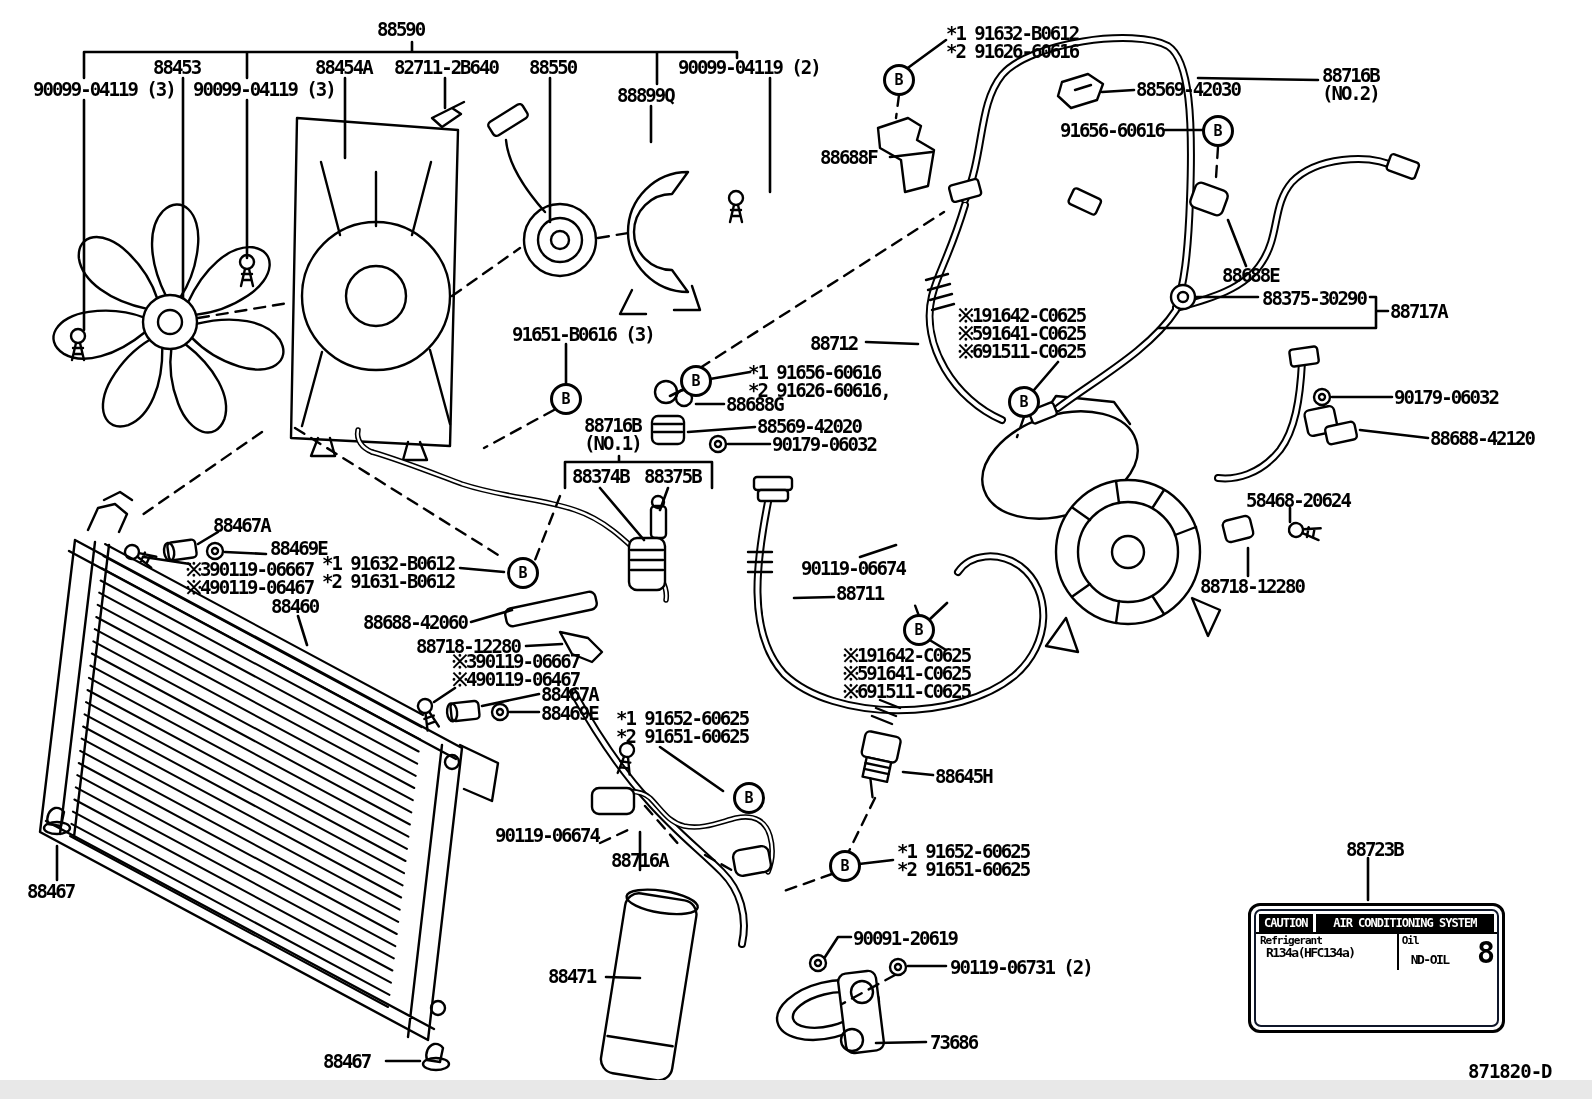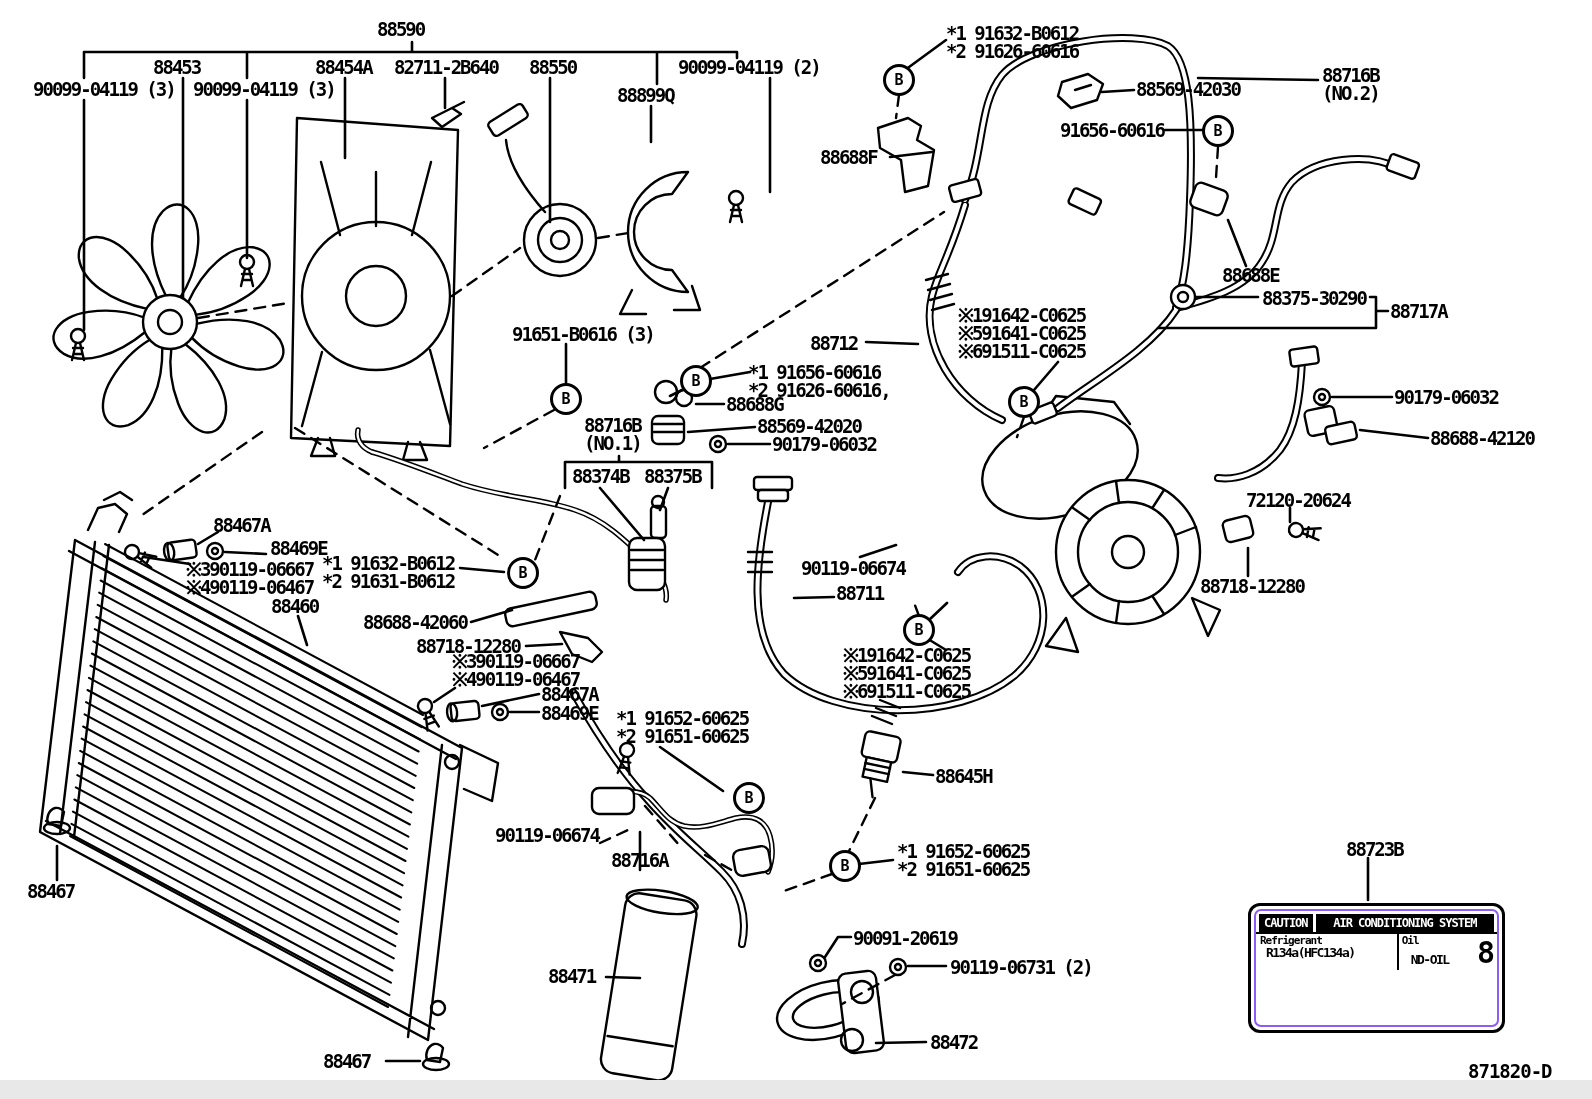--- a/index.html
+++ b/index.html
@@ -10,21 +10,21 @@
     white-space:pre-line;color:#000;}
   .bm{position:absolute;width:26px;height:26px;border:3px solid #000;border-radius:50%;
     background:#fff;display:flex;align-items:center;justify-content:center;
     font-size:15px;font-weight:700;letter-spacing:0;}
   #footnotes{position:absolute;left:30px;top:964px;font-size:19px;font-weight:700;
     letter-spacing:-2px;line-height:18.8px;border-bottom:4px solid #000;padding-bottom:3px;width:158px;}
   #dwgnum{position:absolute;left:1468px;top:1060px;font-size:19px;font-weight:700;letter-spacing:-1px;}
   
   #clabel{position:absolute;left:1248px;top:903px;width:257px;height:130px;
     border:3px solid #000;border-radius:12px;background:#fff;box-sizing:border-box;padding:3px;}
-  #clabel .inner{border:2px solid #8b5cf6;border-radius:7px;height:100%;box-sizing:border-box;
+  #clabel .inner{border:2px solid #0f172a;border-radius:7px;height:100%;box-sizing:border-box;
     display:flex;flex-direction:column;overflow:hidden;}
   .chead{display:flex;gap:3px;padding:3px 3px 0 3px;}
   .chead .cell{background:#000;color:#fff;font-size:12px;font-weight:700;letter-spacing:-1px;
     padding:2px 5px;white-space:nowrap;}
   .chead .cell.wide{flex:1;text-align:center;}
   .cmain{display:flex;align-items:center;padding:0 4px;flex:1;}
   .cmain .r134a{font-size:46px;font-weight:700;letter-spacing:-4px;line-height:44px;}
   .cmain .useonly{font-size:23px;font-weight:700;letter-spacing:-2px;margin-left:8px;}
   .cbot{display:flex;border-top:2px solid #000;height:36px;}
   .cbot .left{flex:1.35;border-right:2px solid #000;padding:1px 4px;font-weight:700;}
@@ -298,21 +298,21 @@
 *2 91626-60616,</div>
       <div class="co" style="left: 726px; top: 395px;">88688G</div>
       <div class="co" style="left: 757px; top: 417px;">88569-42020</div>
       <div class="co" style="left: 772px; top: 435px;">90179-06032</div>
       <div class="co" style="left: 584px; top: 416px; text-align: center;">88716B
 (NO.1)</div>
       <div class="co" style="left: 572px; top: 467px;">88374B</div>
       <div class="co" style="left: 644px; top: 467px;">88375B</div>
       <div class="co" style="left: 1394px; top: 388px;">90179-06032</div>
       <div class="co" style="left: 1430px; top: 429px;">88688-42120</div>
-      <div class="co" style="left: 1246px; top: 491px;">72120-20624</div>
+      <div class="co" style="left: 1246px; top: 491px;">58468-20624</div>
       <div class="co" style="left: 1200px; top: 577px;">88718-12280</div>
       <div class="co" style="left: 213px; top: 516px;">88467A</div>
       <div class="co" style="left: 270px; top: 539px;">88469E</div>
       <div class="co" style="left: 186px; top: 560px;">※390119-06667
 ※490119-06467</div>
       <div class="co" style="left: 322px; top: 554px;">*1 91632-B0612
 *2 91631-B0612</div>
       <div class="co" style="left: 271px; top: 597px;">88460</div>
       <div class="co" style="left: 363px; top: 613px;">88688-42060</div>
       <div class="co" style="left: 416px; top: 637px;">88718-12280</div>
@@ -328,21 +328,21 @@
       <div class="co" style="left: 801px; top: 559px;">90119-06674</div>
       <div class="co" style="left: 836px; top: 584px;">88711</div>
       <div class="co" style="left: 935px; top: 767px;">88645H</div>
       <div class="co" style="left: 495px; top: 826px;">90119-06674</div>
       <div class="co" style="left: 611px; top: 851px;">88716A</div>
       <div class="co" style="left: 897px; top: 842px;">*1 91652-60625
 *2 91651-60625</div>
       <div class="co" style="left: 548px; top: 967px;">88471</div>
       <div class="co" style="left: 853px; top: 929px;">90091-20619</div>
       <div class="co" style="left: 950px; top: 958px;">90119-06731 (2)</div>
-      <div class="co" style="left: 930px; top: 1033px;">88472</div>
+      <div class="co" style="left: 930px; top: 1033px;">73686</div>
       <div class="co" style="left: 27px; top: 882px;">88467</div>
       <div class="co" style="left: 323px; top: 1052px;">88467</div>
       <div class="co" style="left: 1346px; top: 840px;">88723B</div>
     </div>
 
   <div id="markers">
       <div class="bm" style="left: 883px; top: 64px;">B</div>
       <div class="bm" style="left: 1202px; top: 115px;">B</div>
       <div class="bm" style="left: 550px; top: 383px;">B</div>
       <div class="bm" style="left: 680px; top: 365px;">B</div>

